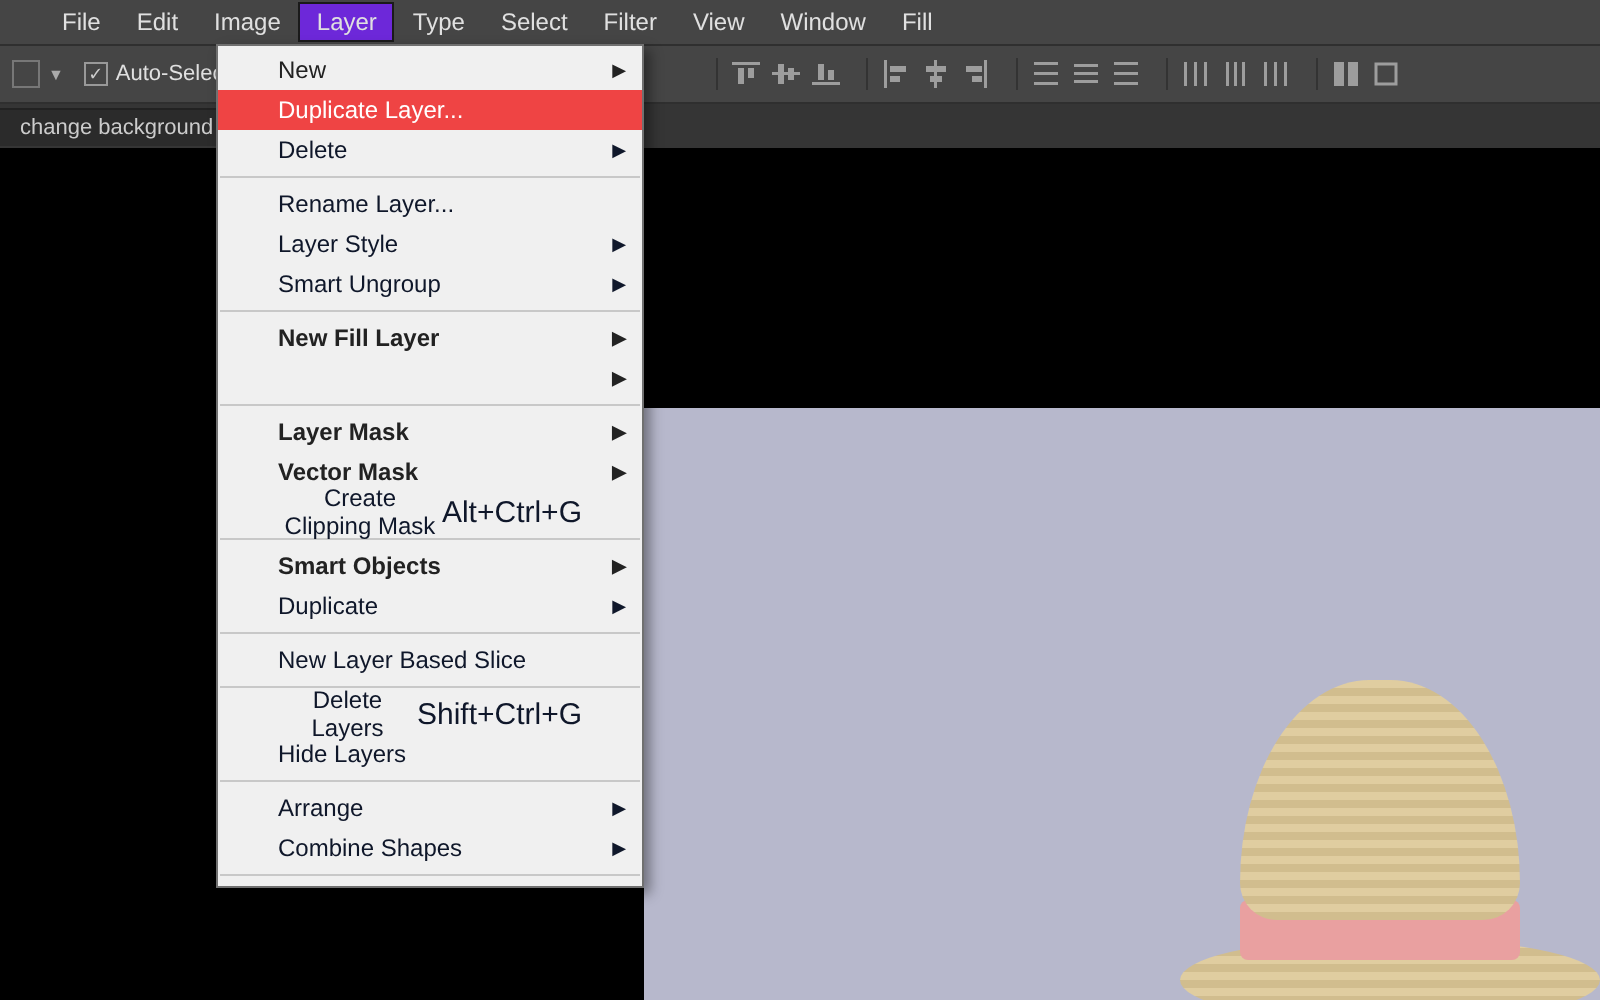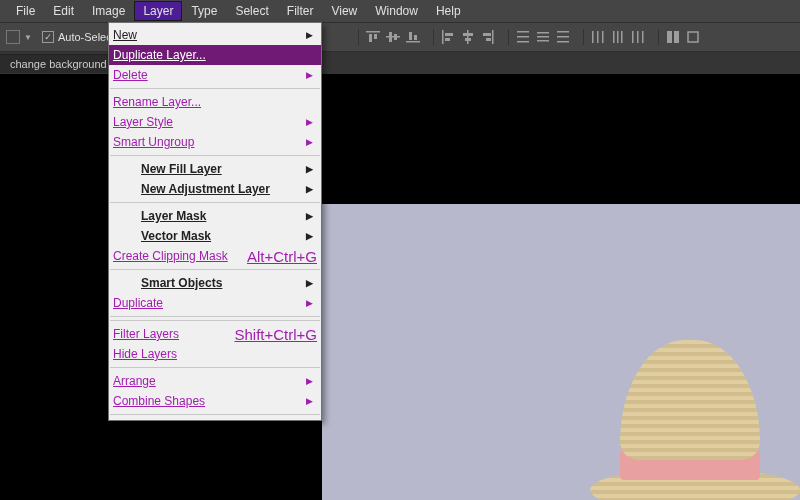--- a/index.html
+++ b/index.html
@@ -1,62 +1,62 @@
 <!DOCTYPE html>
 <html><head>
 <meta charset="utf-8">
 <style>
   * { margin: 0; padding: 0; box-sizing: border-box; font-family: "Segoe UI", Tahoma, sans-serif; }
   body { background: #000; width: 800px; height: 500px; overflow: hidden; position: relative; }
 
-  .menubar { height: 22px; background: #454545; display: flex; align-items: center; padding: 0 7px; color: #e0e0e0; font-size: 12px; }
+  .menubar { height: 22px; background: #454545; display: flex; align-items: center; padding: 0 22px; color: #e0e0e0; font-size: 12px; }
   .menubar .menu-item { padding: 3px 9px; cursor: default; }
-  .menubar .menu-item.active { background: #4c1d95; border: 1px solid #1a1a1a; padding: 2px 8px; }
+  .menubar .menu-item.active { background: #6d28d9; border: 1px solid #1a1a1a; padding: 2px 8px; }
 
   .toolbar { height: 30px; background: #454545; border-top: 1px solid #2f2f2f; border-bottom: 1px solid #2f2f2f; display: flex; align-items: center; padding: 0 6px; color: #e0e0e0; font-size: 11px; }
   .toolbar .tool-sel { width: 14px; height: 14px; border: 1px solid #777; margin-right: 4px; display:inline-block; }
   .toolbar .chk { width: 12px; height: 12px; border: 1px solid #999; display:inline-flex; align-items:center; justify-content:center; margin: 0 4px 0 10px; font-size: 9px; color:#ccc; }
   .toolbar .align-group { display:flex; gap:6px; margin-left: 240px; }
   .toolbar .align-group .grp { display:flex; gap:4px; padding: 0 6px; border-left:1px solid #333; }
   .toolbar .ico { width:16px; height:16px; display:inline-block; opacity:0.75; }
   .ico svg { width:16px; height:16px; }
 
   .tabbar { height: 22px; background: #353535; display:flex; align-items:center; }
   .tab { background: #2b2b2b; color: #ccc; font-size: 11px; padding: 3px 10px; border-top: 1px solid #222; border-right: 1px solid #222; }
 
   .canvas-area { position: absolute; left:0; right:0; top:74px; bottom:0; background:#000; }
   .canvas { position:absolute; left:322px; right:0; top:130px; bottom:0; background:#b7b8cc; overflow:hidden; }
   .hat { position:absolute; right:0; bottom:-20px; width:220px; height:180px; }
   .hat-top { position:absolute; left:40px; bottom:60px; width:140px; height:120px; border-radius: 70px 70px 20px 20px / 110px 110px 20px 20px; background: repeating-linear-gradient(#e0cda0 0 4px, #d1bd8e 4px 8px); }
   .hat-band { position:absolute; left:40px; bottom:40px; width:140px; height:30px; background:#e9a0a0; border-radius: 4px; }
   .hat-brim { position:absolute; left:10px; bottom:10px; width:210px; height:40px; background: repeating-linear-gradient(#e0cda0 0 4px, #d1bd8e 4px 8px); border-radius: 50% / 60%; }
 
   .dropdown { position:absolute; left:108px; top:22px; width:214px; background:#f0f0f0; border:1px solid #707070; box-shadow: 3px 3px 6px rgba(0,0,0,0.4); font-size: 12px; color:#222; padding: 2px 0; }
-  .dropdown .row { display:flex; align-items:center; height:20px; padding: 0 4px; position:relative;text-decoration:underline; }
-  .dropdown .row.disabled { color:#a21caf; }
-  .dropdown .row.selected { background:#701a75; color:#fff; }
+  .dropdown .row { display:flex; align-items:center; height:20px; padding: 0 30px; position:relative; }
+  .dropdown .row.disabled { color:#0f172a;text-align:center; }
+  .dropdown .row.selected { background:#ef4444; color:#fff; }
   .dropdown .row .shortcut { margin-left:auto; font-size:15px; }
   .dropdown .row .arrow { position:absolute; right:8px; font-size:9px; }
   .dropdown hr { border:none; border-top:1px solid #c8c8c8; margin:3px 1px; }
-  .dropdown .row.bold { font-weight:600;margin-left:28px; }
+  .dropdown .row.bold { font-weight:600; }
 </style>
 </head>
 <body>
 
 <div class="menubar">
     <div class="menu-item">File</div>
     <div class="menu-item">Edit</div>
     <div class="menu-item">Image</div>
     <div class="menu-item active">Layer</div>
     <div class="menu-item">Type</div>
     <div class="menu-item">Select</div>
     <div class="menu-item">Filter</div>
     <div class="menu-item">View</div>
     <div class="menu-item">Window</div>
-    <div class="menu-item">Help</div>
+    <div class="menu-item">Fill</div>
   </div>
 
 <div class="toolbar">
   <span class="tool-sel"></span>
   <span style="font-size:8px;color:#aaa;">▼</span>
   <span class="chk">✓</span>
   <span>Auto-Select:</span>
   <div class="align-group">
     <div class="grp">
       <span class="ico"><svg viewBox="0 0 16 16">
@@ -175,21 +175,20 @@
     <div class="row disabled">
       <span>Smart Ungroup</span>
       <span class="arrow">▶</span>
     </div>
     <hr>
     <div class="row bold">
       <span>New Fill Layer</span>
       <span class="arrow">▶</span>
     </div>
     <div class="row bold">
-      <span>New Adjustment Layer</span>
       <span class="arrow">▶</span>
     </div>
     <hr>
     <div class="row bold">
       <span>Layer Mask</span>
       <span class="arrow">▶</span>
     </div>
     <div class="row bold">
       <span>Vector Mask</span>
       <span class="arrow">▶</span>
@@ -201,23 +200,26 @@
     <hr>
     <div class="row bold">
       <span>Smart Objects</span>
       <span class="arrow">▶</span>
     </div>
     <div class="row disabled">
       <span>Duplicate</span>
       <span class="arrow">▶</span>
     </div>
     <hr>
-    <hr>
-    <div class="row disabled">
-      <span>Filter Layers</span>
+    <div class="row disabled">
+      <span>New Layer Based Slice</span>
+    </div>
+    <hr>
+    <div class="row disabled">
+      <span>Delete Layers</span>
       <span class="shortcut">Shift+Ctrl+G</span>
     </div>
     <div class="row disabled">
       <span>Hide Layers</span>
     </div>
     <hr>
     <div class="row disabled">
       <span>Arrange</span>
       <span class="arrow">▶</span>
     </div>

